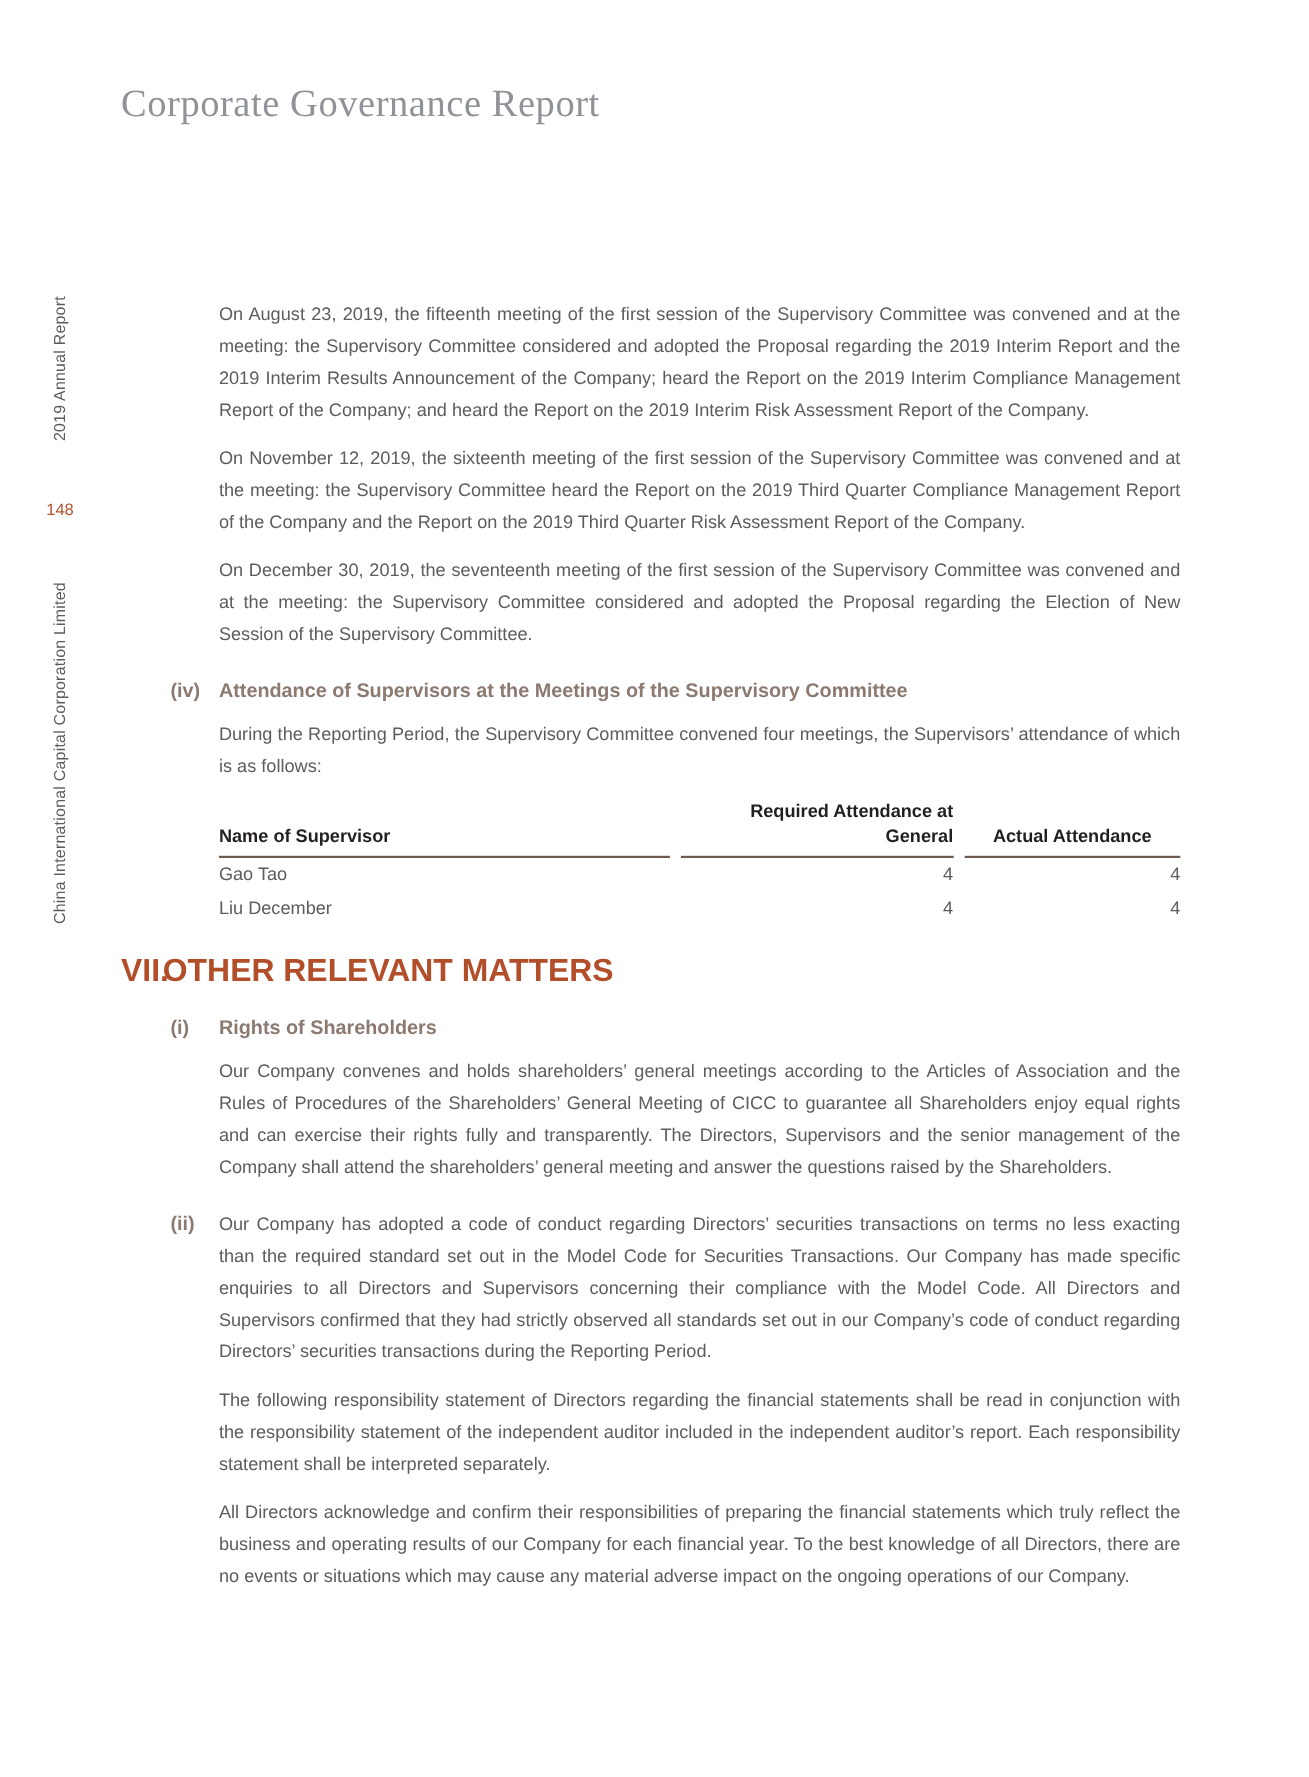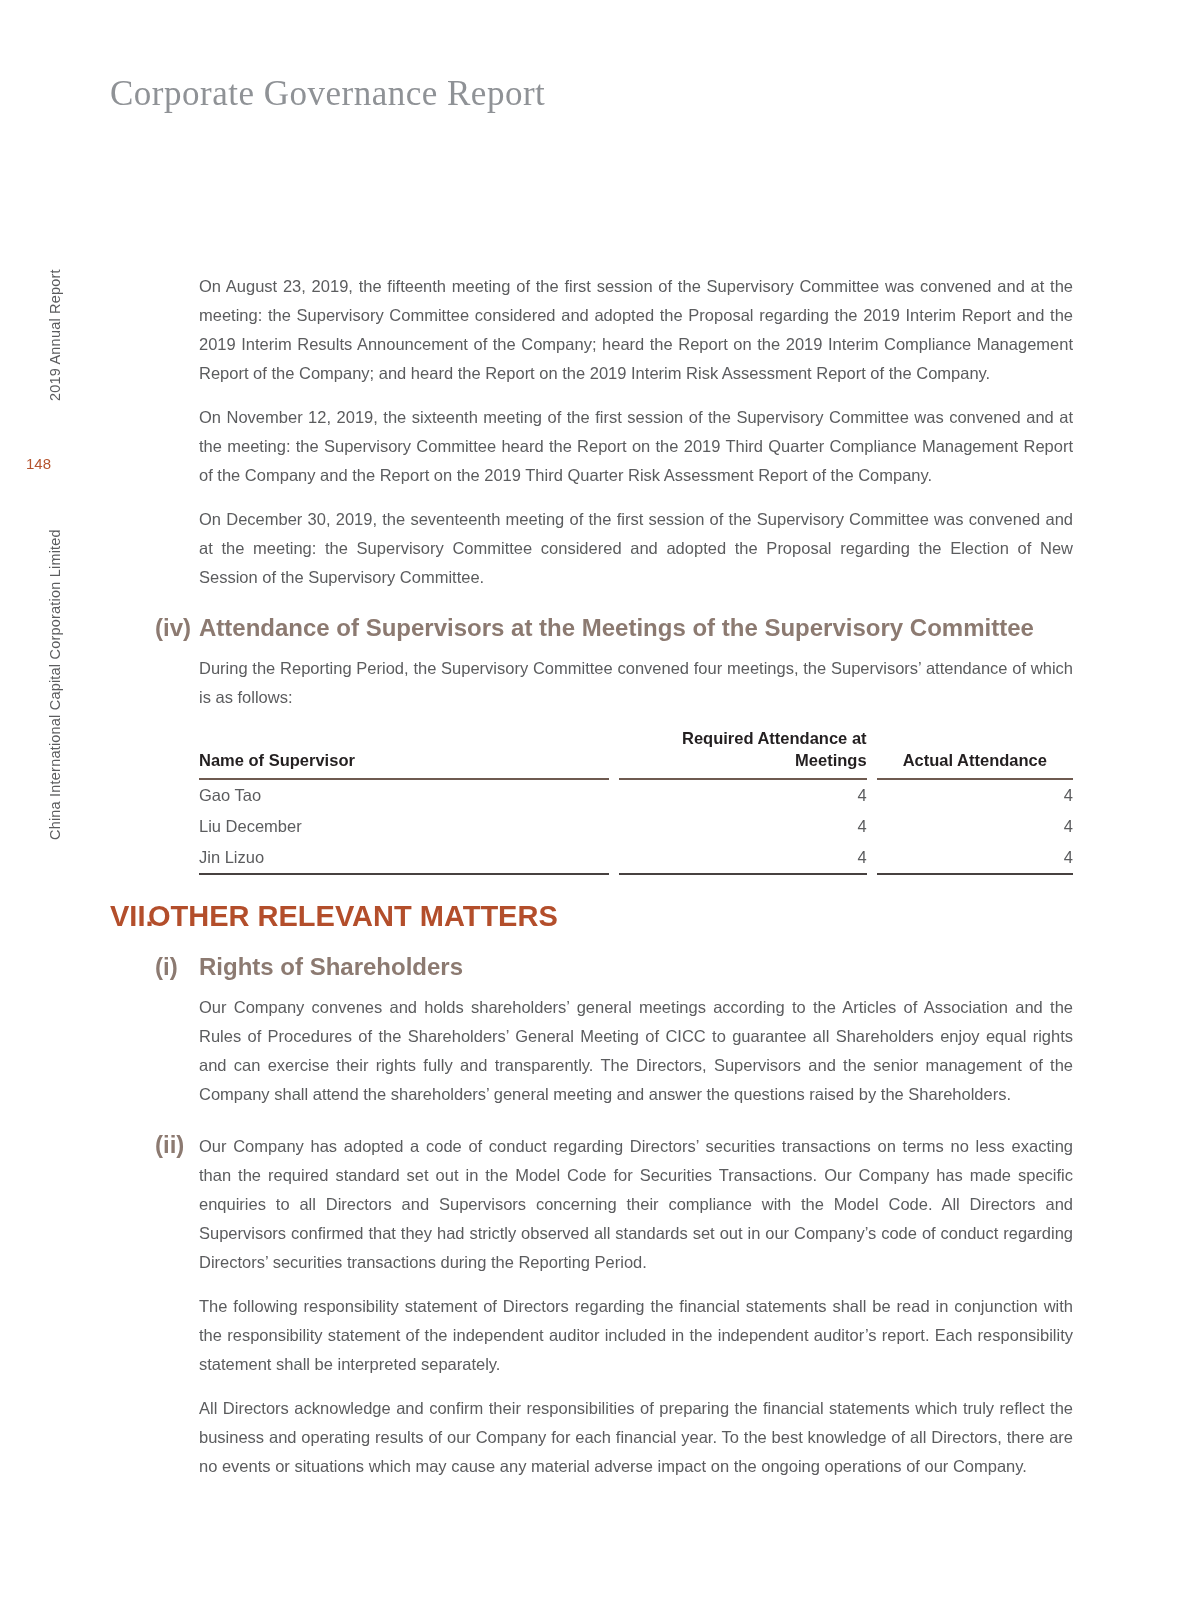--- a/index.html
+++ b/index.html
@@ -34,21 +34,21 @@
     transform-origin: 0 0;
     white-space: nowrap;
     font-size: 14.5px;
     color: #5b5c5e;
     letter-spacing: 0.2px;
   }
   .v-text.annual  { top: 401px; width: 135px; }
   .v-text.company { top: 840px; width: 315px; }
   .page-num {
     position: absolute;
-    left: 26px;
+    left: 42px;
     top: 455px;
     font-size: 15px;
     color: #b5542e;
   }
 
   
   .content {
     position: absolute;
     left: 199px;
     top: 272px;
@@ -56,21 +56,21 @@
     font-size: 16.5px;
     line-height: 29px;
     color: #5b5c5e;
   }
   .content p { text-align: justify; margin-bottom: 15px; }
   .content p.last { margin-bottom: 0; }
 
   
   .sub-head {
     position: relative;
-    font-size: 24px;
+    font-size: 18px;
     line-height: 26px;
     font-weight: 700;
     color: #8c7a71;
     margin: 23px 0 13px 0;
   }
   .sub-head .h-label {
     position: absolute;
     left: -44px;
     top: 0;
   }
@@ -143,41 +143,36 @@
       </h3>
       <p class="intro">During the Reporting Period, the Supervisory Committee convened four meetings, the Supervisors’ attendance of which is as follows:</p>
 
       <div class="table-wrap">
         <table class="attendance">
           <thead>
             <tr>
               <th class="col-name">Name of Supervisor</th>
               <th class="col-req">
                 <span>Required Attendance at</span><br>
-                <span>Meetings</span>
+                <span>General</span>
               </th>
               <th class="col-actual">Actual Attendance</th>
             </tr>
           </thead>
           <tbody>
             <tr>
               <td>Gao Tao</td>
               <td class="num">4</td>
               <td class="num">4</td>
             </tr>
             <tr>
               <td>Liu December</td>
               <td class="num">4</td>
               <td class="num">4</td>
             </tr>
-            <tr class="last-row">
-              <td>Jin Lizuo</td>
-              <td class="num">4</td>
-              <td class="num">4</td>
-            </tr>
           </tbody>
         </table>
       </div>
     </section>
 
     <section>
       <h2 class="main-head">
         <span class="h-label">VII.</span>
         <span>OTHER RELEVANT MATTERS</span>
       </h2>

